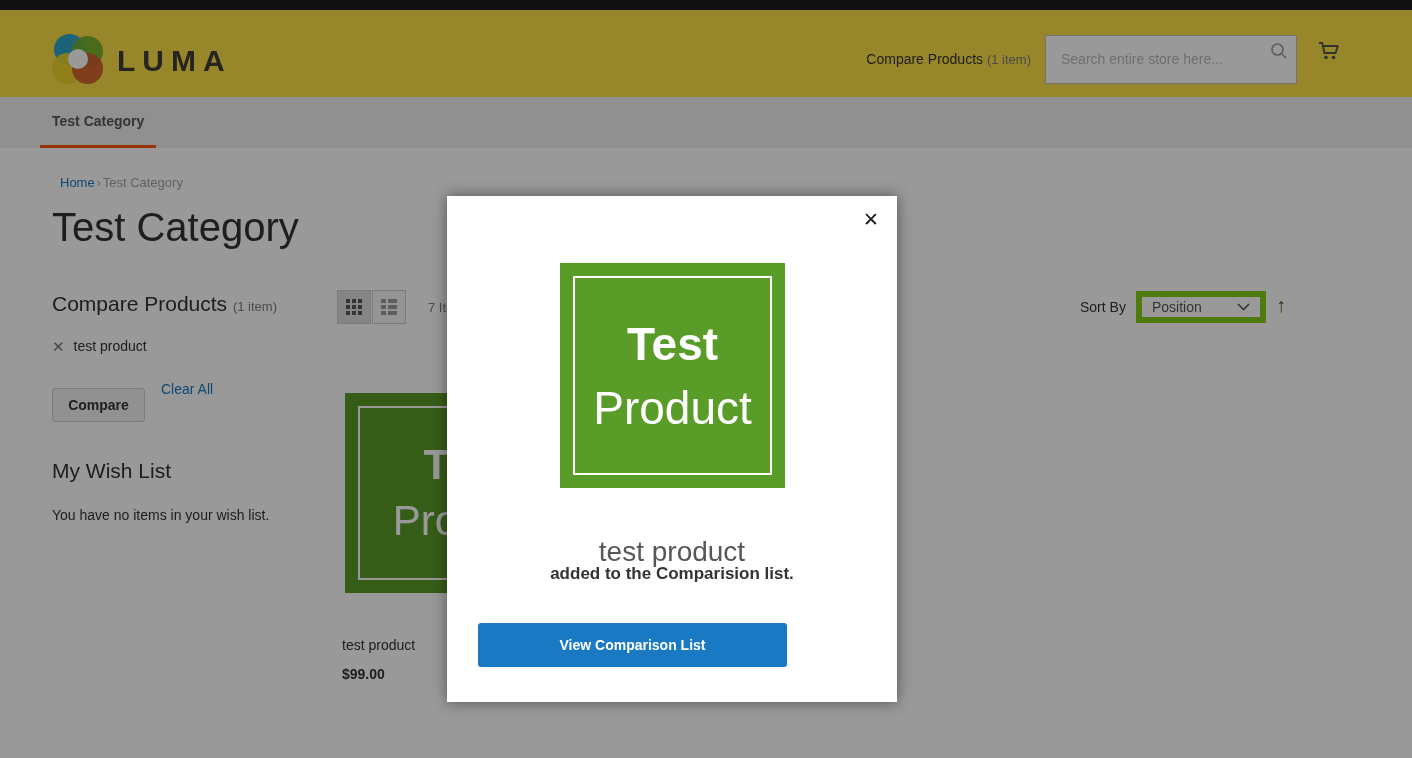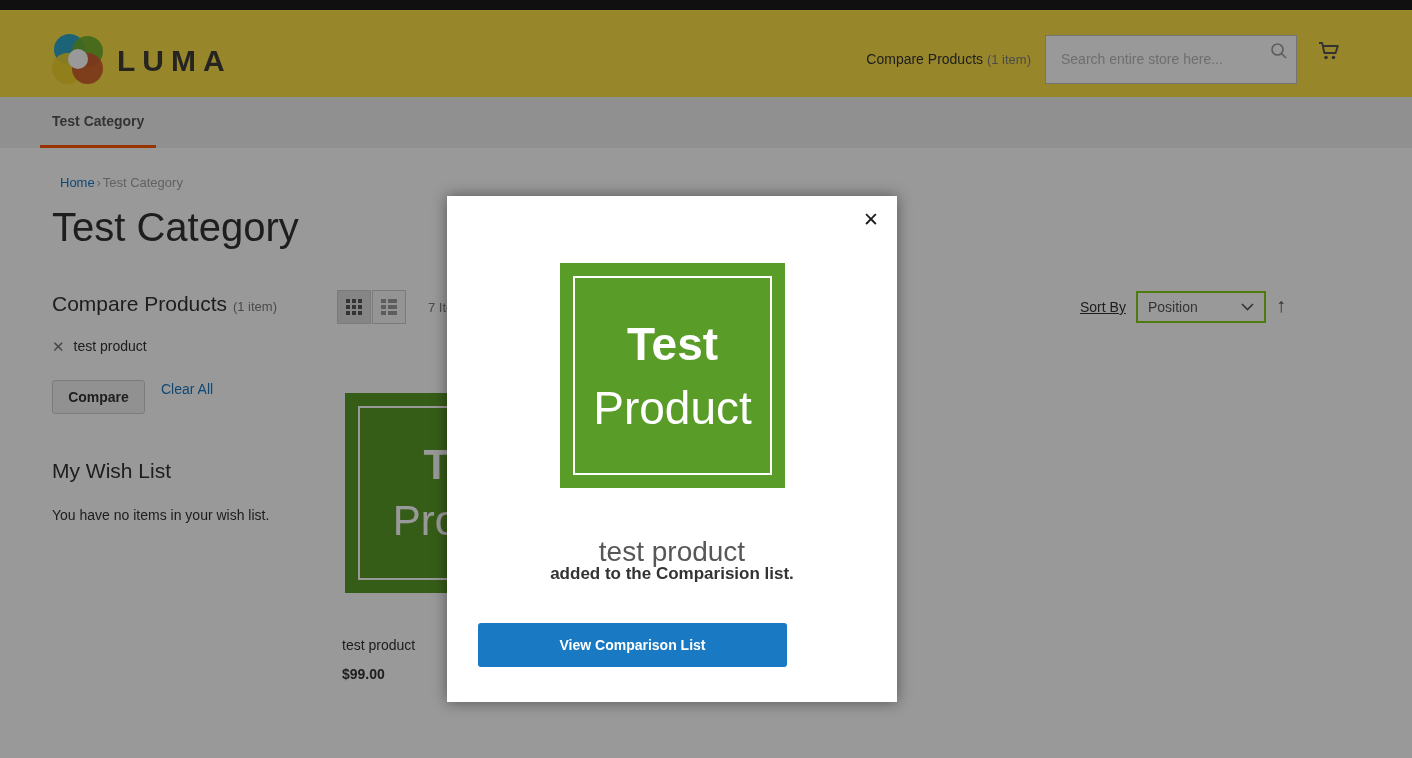--- a/index.html
+++ b/index.html
@@ -42,32 +42,32 @@
   .crumb-sep{ color:#a3a3a3; font-size:12px; }
   .crumb-current{ color:#a3a3a3; }
   .page-title{ position:absolute; left:52px; top:205px; font-size:40px; font-weight:300; color:#333; letter-spacing:0; }
 
   
   .sb-compare-title{ position:absolute; left:52px; top:292px; font-size:21px; font-weight:300; color:#333; }
   .sb-compare-title .count{ font-size:13px; color:#7d7d7d; font-weight:400; }
   .sb-compare-item{ position:absolute; left:52px; top:338px; display:flex; align-items:center; gap:9px; }
   .remove-x{ font-size:15px; color:#757575; cursor:pointer; line-height:1; }
   .sb-compare-item .pname{ font-size:14px; color:#333; }
-  .compare-btn{ position:absolute; left:52px; top:380px; width:93px; height:34px; background:#f2f2f2; border:1px solid #cdcdcd; border-radius:3px; font-size:14px; font-weight:700; color:#333; font-family:"Liberation Sans",sans-serif; cursor:pointer; }
+  .compare-btn{ position:absolute; left:52px; top:388px; width:93px; height:34px; background:#f2f2f2; border:1px solid #cdcdcd; border-radius:3px; font-size:14px; font-weight:700; color:#333; font-family:"Liberation Sans",sans-serif; cursor:pointer; }
   .clear-all{ position:absolute; left:161px; top:381px; font-size:14px; color:#1979c3; cursor:pointer; }
   .wishlist-title{ position:absolute; left:52px; top:459px; font-size:21px; font-weight:300; color:#333; }
   .wishlist-empty{ position:absolute; left:52px; top:507px; font-size:14px; color:#333;text-align:center; }
 
   
   .mode-btn{ position:absolute; top:290px; width:34px; height:34px; border:1px solid #cdcdcd; display:flex; align-items:center; justify-content:center; cursor:pointer; }
   .mode-grid{ left:337px; background:#dedede; }
   .mode-list{ left:372px; background:#f7f7f7; }
   .items-count{ position:absolute; left:428px; top:300px; font-size:13px; color:#7d7d7d; white-space:nowrap; }
-  .sortby-label{ position:absolute; left:1080px; top:299px; font-size:14px; color:#333;text-decoration:underline; }
-  .sort-select{ position:absolute; left:1136px; top:291px; width:130px; height:32px; border:2px solid #84cc16; background:#fff; display:flex; align-items:center; padding:0 10px; cursor:pointer; }
+  .sortby-label{ position:absolute; left:1080px; top:299px; font-size:14px; color:#333; }
+  .sort-select{ position:absolute; left:1136px; top:291px; width:130px; height:32px; border:6px solid #84cc16; background:#fff; display:flex; align-items:center; padding:0 10px; cursor:pointer; }
   .sort-select .val{ font-size:14px; color:#575757; flex:1; }
   .sort-dir{ position:absolute; left:1276px; top:295px; font-size:20px; font-weight:700; color:#575757; cursor:pointer; line-height:1; }
 
   
   .product-img{ position:absolute; left:345px; top:393px; width:240px; height:200px; background:#5a9c28; cursor:pointer; }
   .img-inner{ position:absolute; inset:13px; border:2px solid #fff; display:flex; flex-direction:column; align-items:center; justify-content:center; gap:8px; color:#fff; }
   .product-img .l1{ font-size:42px; font-weight:700; }
   .product-img .l2{ font-size:42px; font-weight:400; }
   .product-name{ position:absolute; left:342px; top:637px; font-size:14px; color:#333; cursor:pointer; }
   .product-price{ position:absolute; left:342px; top:666px; font-size:14px; font-weight:700; color:#333; }

